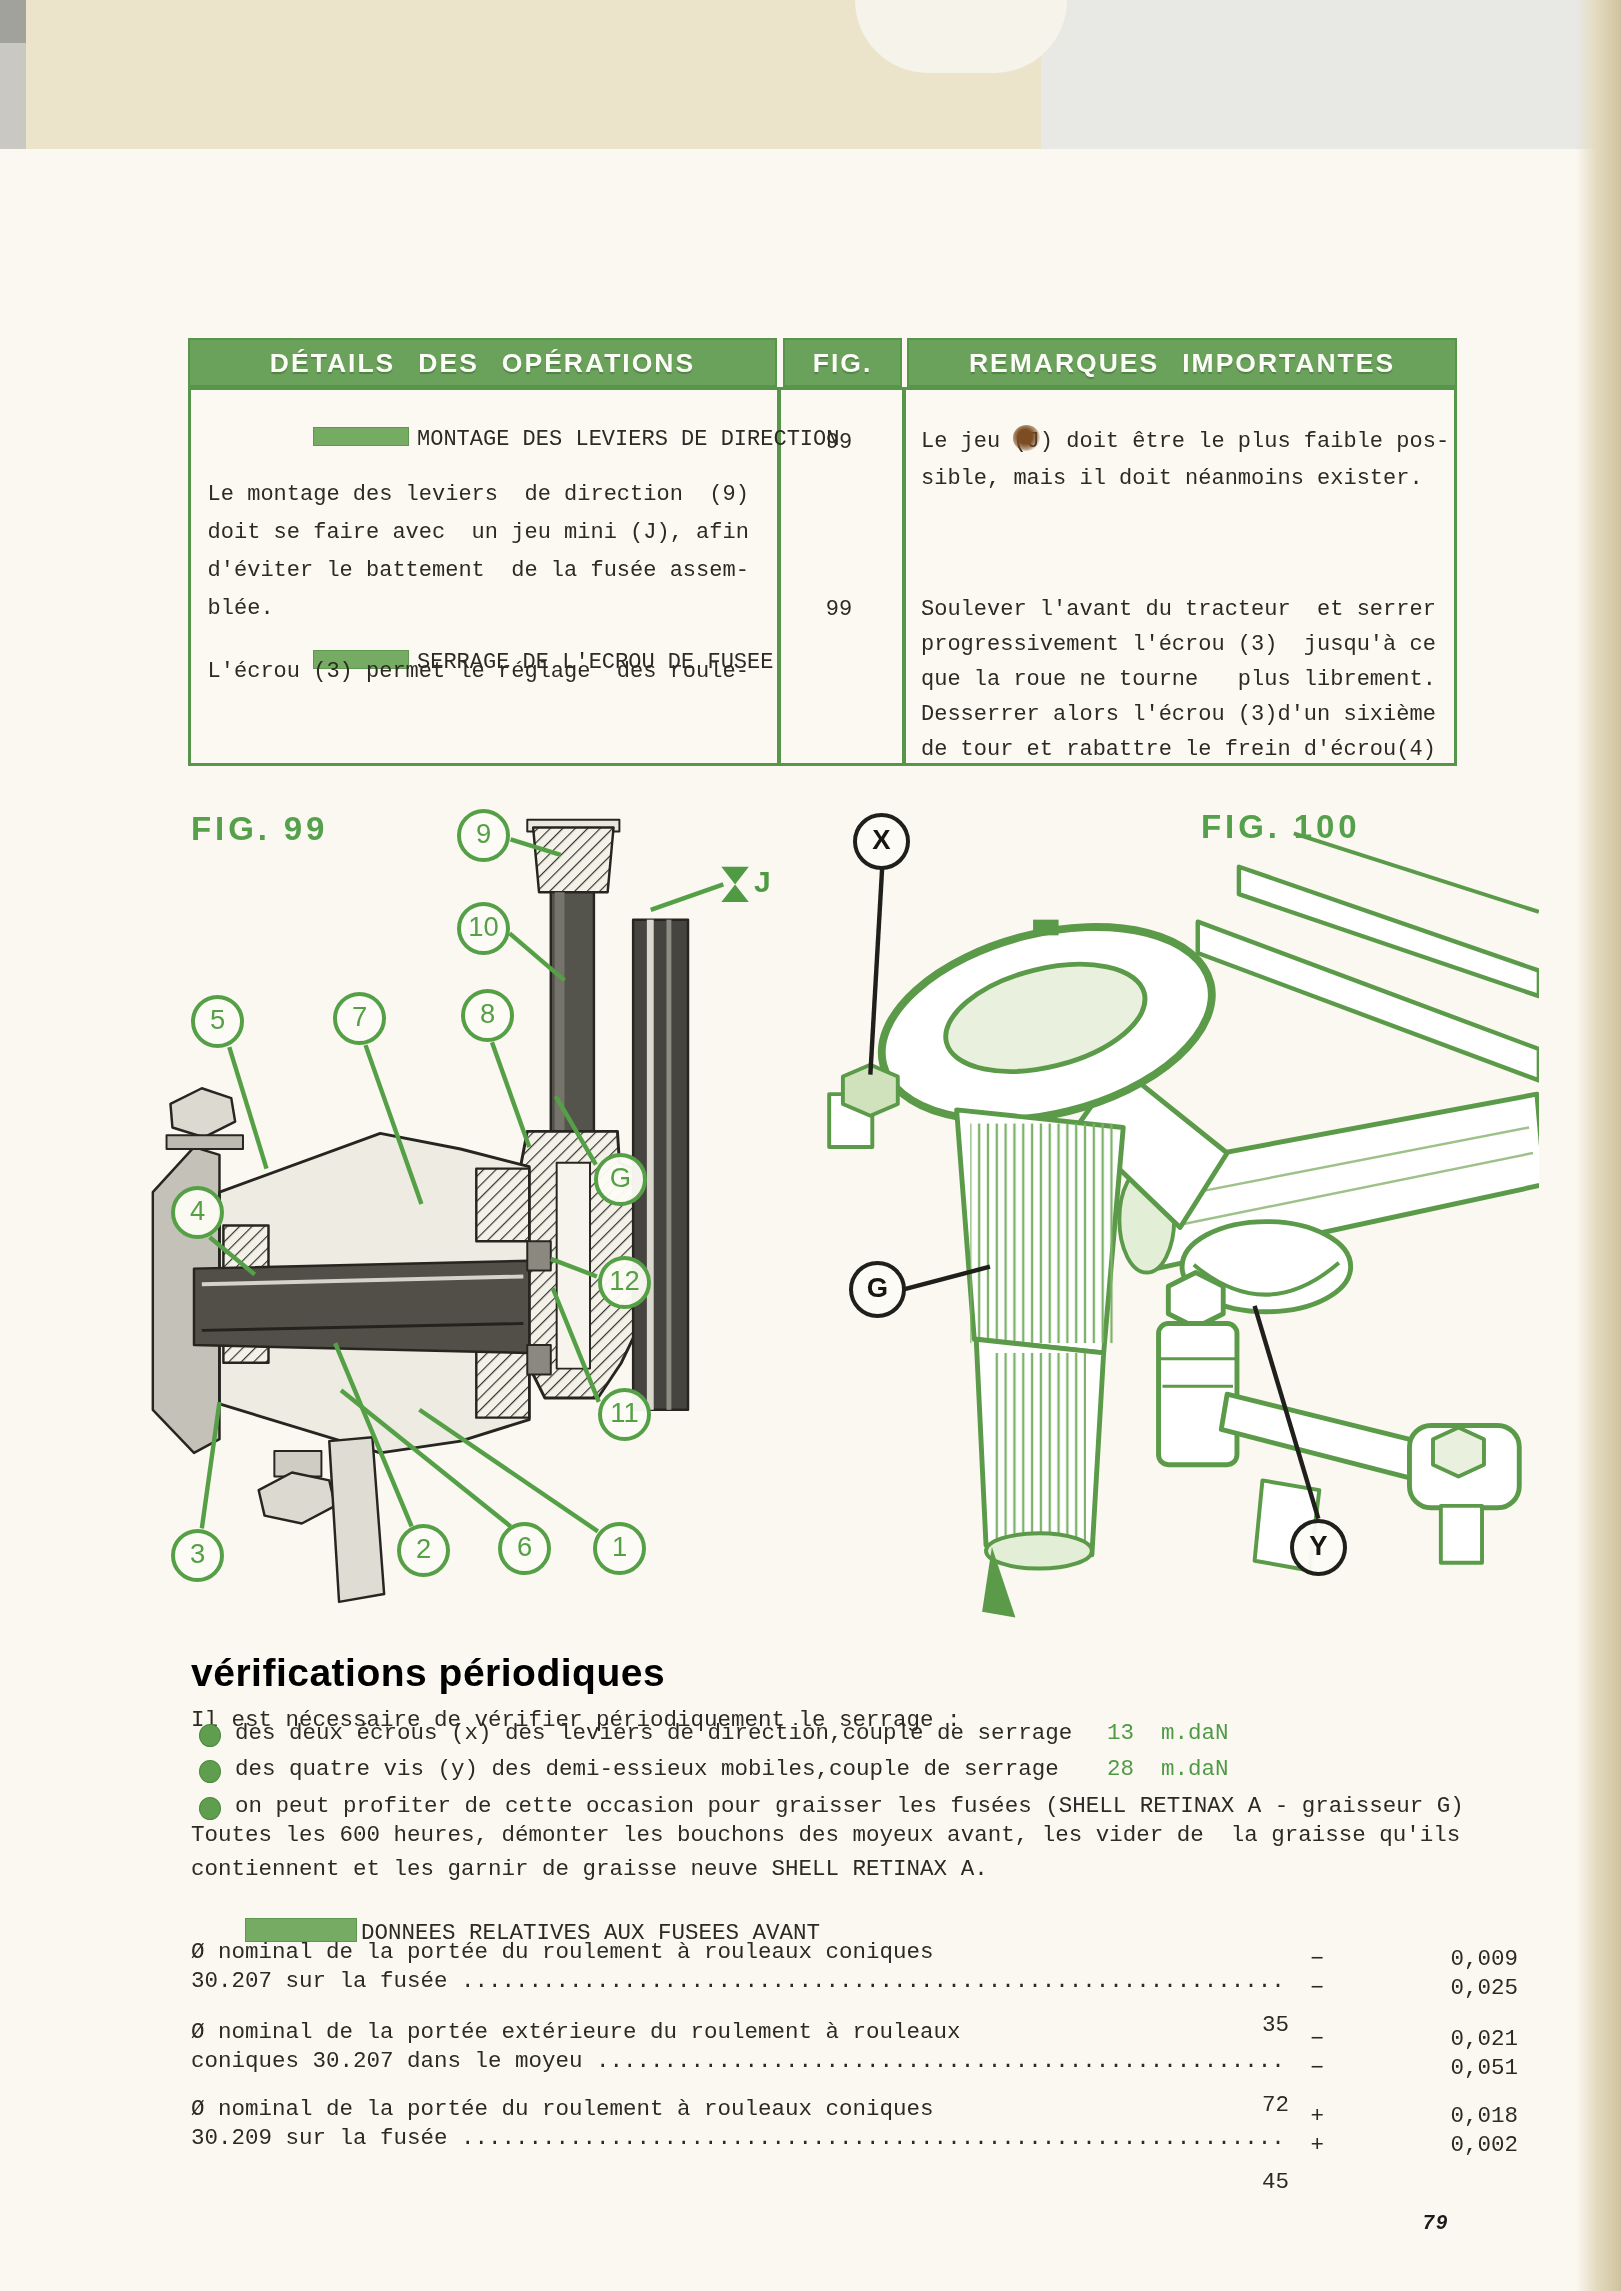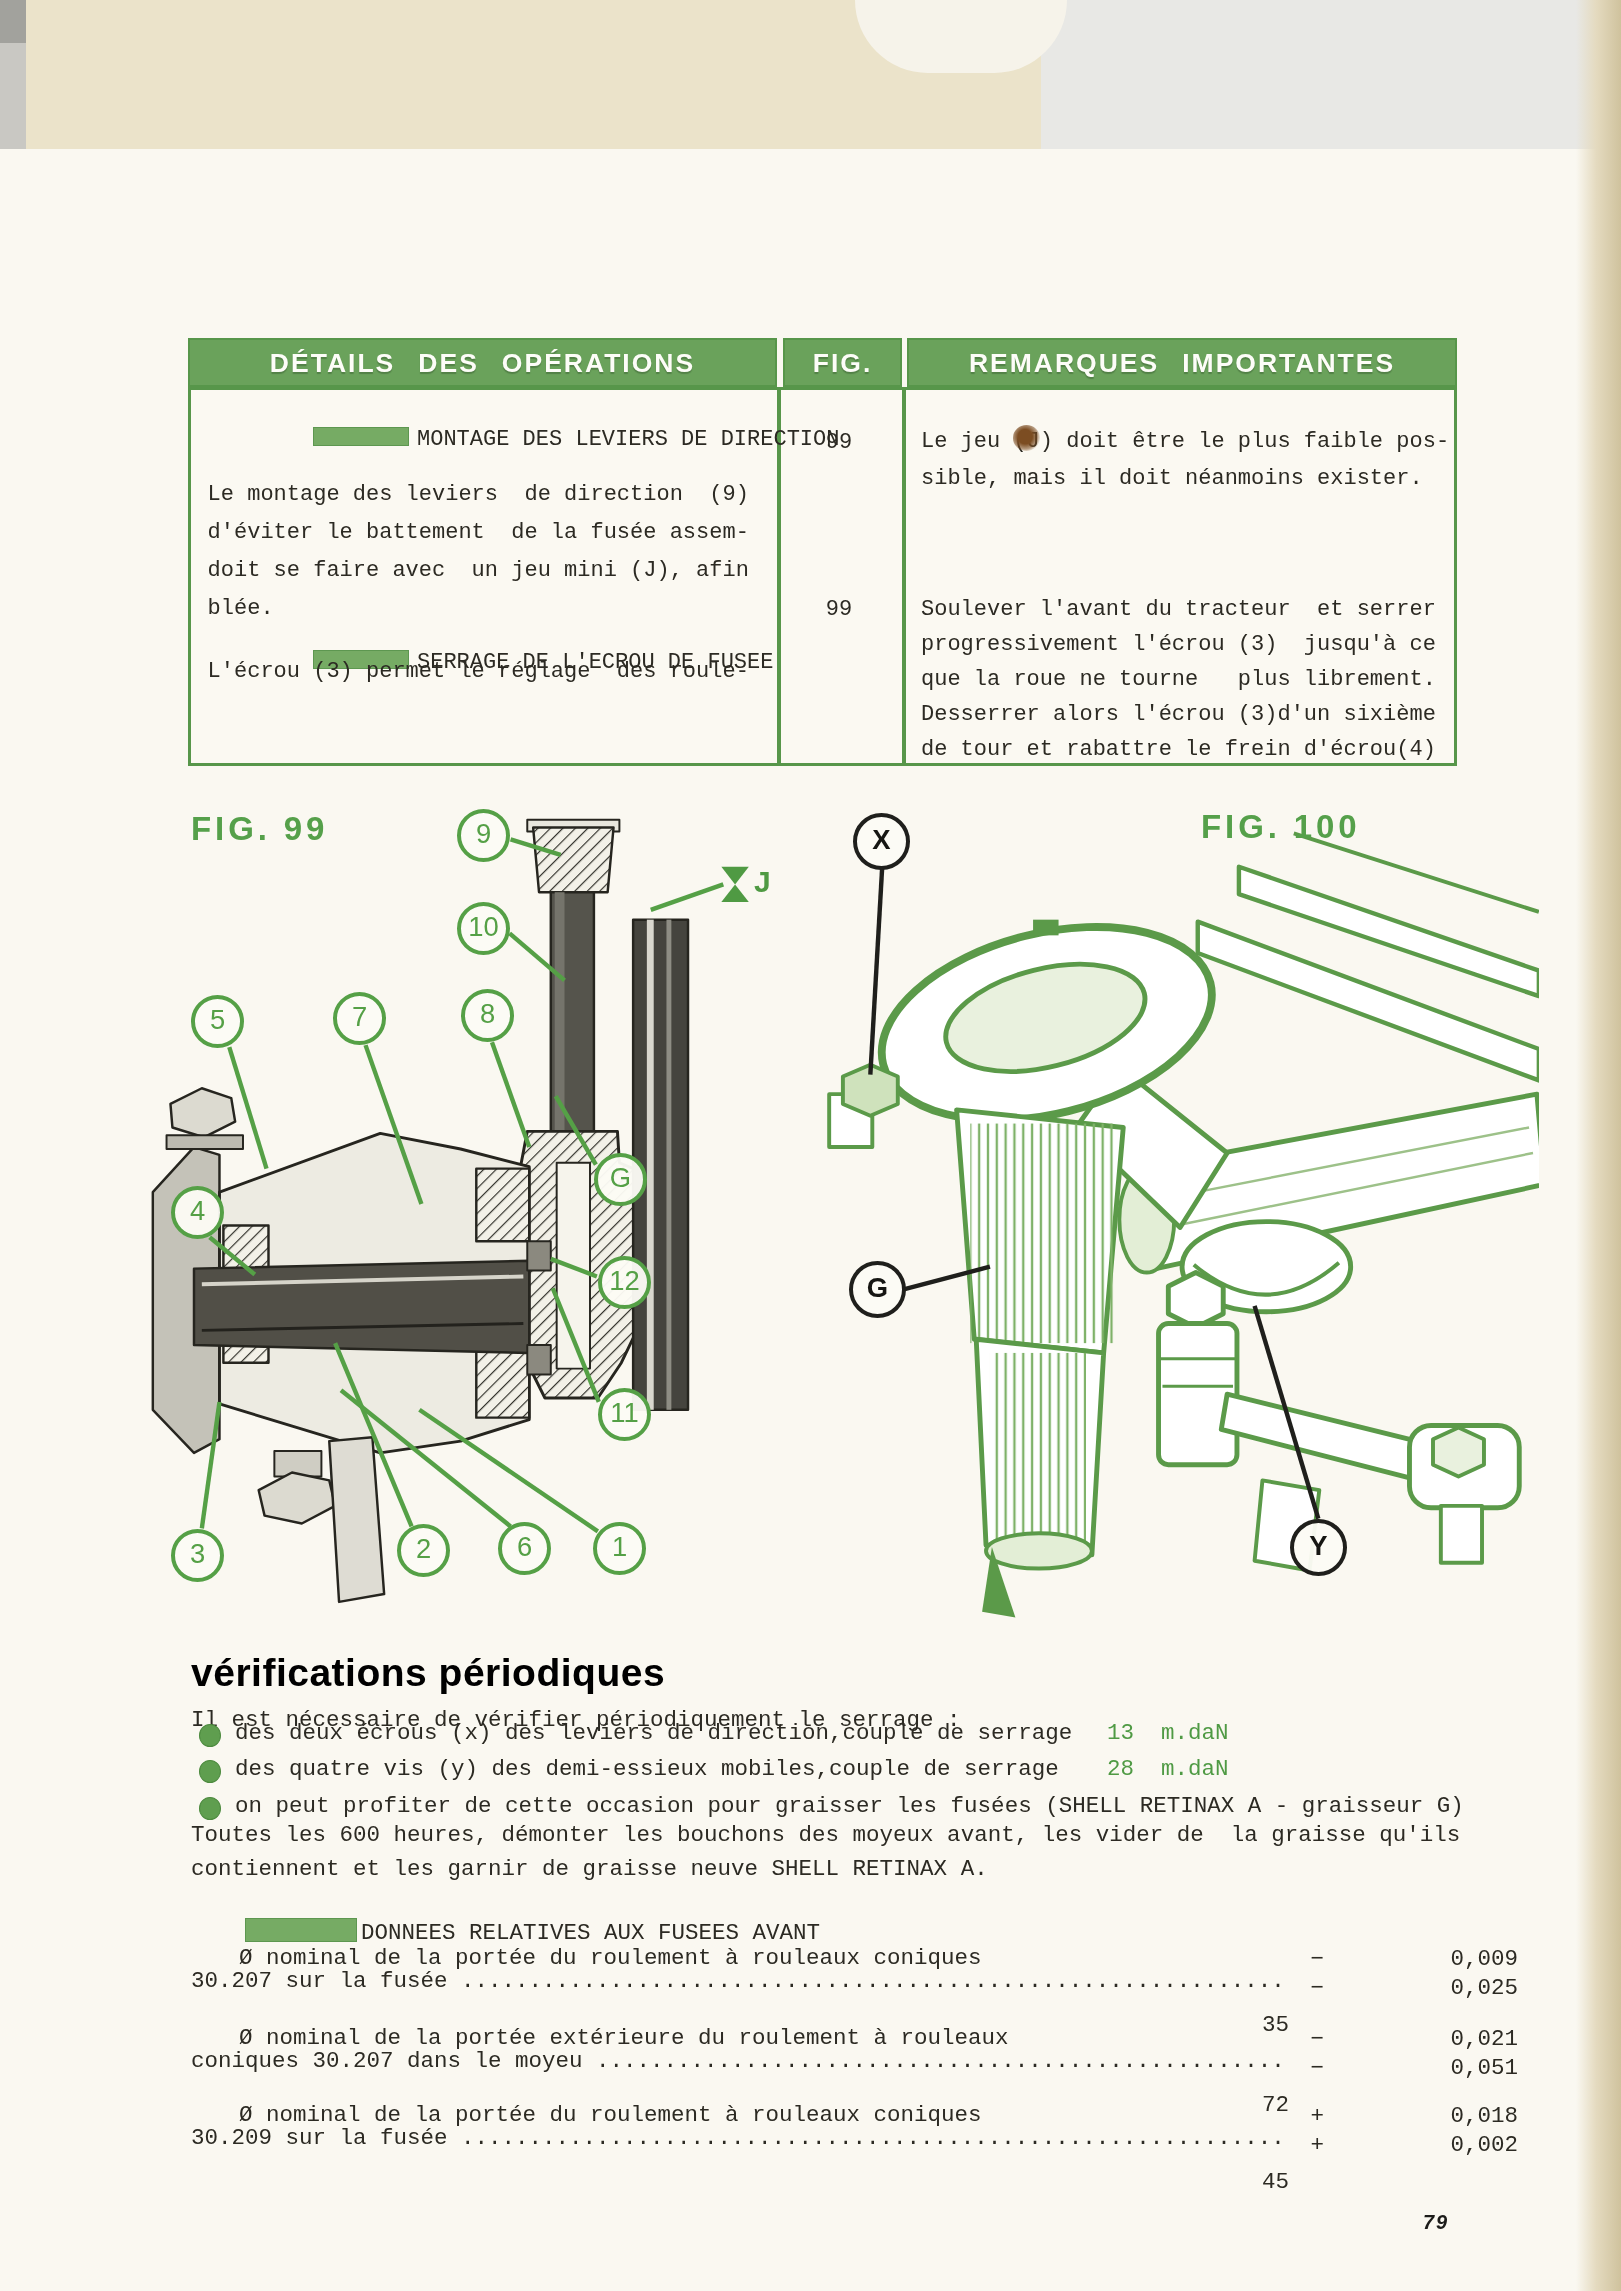--- a/index.html
+++ b/index.html
@@ -42,21 +42,21 @@
   
   .h-verif{font-weight:700;font-size:39px;color:#000000;letter-spacing:0.5px;}
   .brow{left:191px;width:1343px;height:33px;}
   .bdot{position:absolute;left:7.8px;top:4.9px;width:20.6px;height:21.6px;border-radius:50%;
         background:#5f9e4f;border:1px solid #4c8a3e;}
   .btext{position:absolute;left:44px;top:0;}
   .bval{position:absolute;left:916px;top:0;}
   .bar-title{display:inline-block;width:110px;height:21.6px;background:#76ab64;border:1px solid #5d9750;
              margin-right:3.9px;vertical-align:-2.9px;}
   .spec{left:191px;width:1333px;height:82px;}
-  .sline1{position:absolute;left:0;top:16px;margin-left:48px;}
+  .sline1{position:absolute;left:0;top:10px;}
   .sline2{position:absolute;left:0;top:39px;display:flex;width:1093px;overflow:hidden;}
   .sdots{flex:1;overflow:hidden;}
   .sval{position:absolute;right:235px;top:39px;margin-top:44px;}
   .ssigns{position:absolute;right:194px;top:16.7px;width:25.5px;text-align:center;line-height:34px;}
   .stols{position:absolute;right:5.9px;top:16.7px;width:94px;text-align:right;line-height:34px;}
   .pageno{font-weight:700;font-style:italic;font-size:20px;color:#1c1c1a;letter-spacing:2px;}
 </style>
 </head>
 <body>
 
@@ -75,22 +75,22 @@
     <div class="tb"></div>
     <div class="vrule" style="left:589px;"></div>
     <div class="vrule" style="left:714px;"></div>
 
     <div class="abs" style="left:15.7px;top:53px;width:564px;">
       <div class="abs ts" style="left:3.9px;top:4.9px;">
         <span class="marker"></span><span>MONTAGE DES LEVIERS DE DIRECTION</span>
       </div>
       <div class="abs" style="left:3.9px;top:85px;">
         <div class="ts" style="line-height:38px;">Le montage des leviers  de direction  (9)</div>
+        <div class="ts" style="line-height:38px;">doit se faire avec  un jeu mini (J), afin</div>
         <div class="ts" style="line-height:38px;">d'éviter le battement  de la fusée assem-</div>
-        <div class="ts" style="line-height:38px;">doit se faire avec  un jeu mini (J), afin</div>
         <div class="ts" style="line-height:38px;">blée.</div>
       </div>
       <div class="abs ts" style="left:3.9px;top:228px;">
         <span class="marker"></span><span>SERRAGE DE L'ECROU DE FUSEE</span>
       </div>
       <div class="abs" style="left:3.9px;top:262px;">
         <div class="ts" style="line-height:38px;">L'écrou (3) permet le réglage  des roule-</div>
       </div>
     </div>
 

